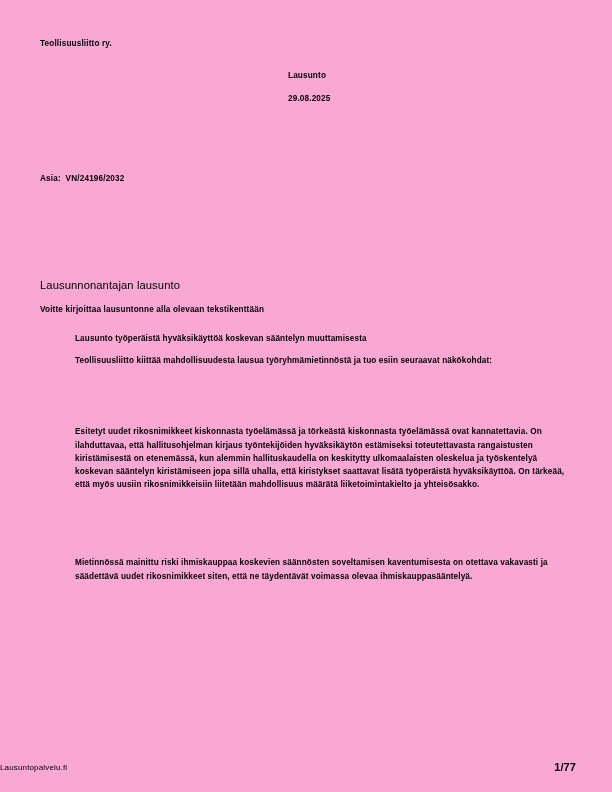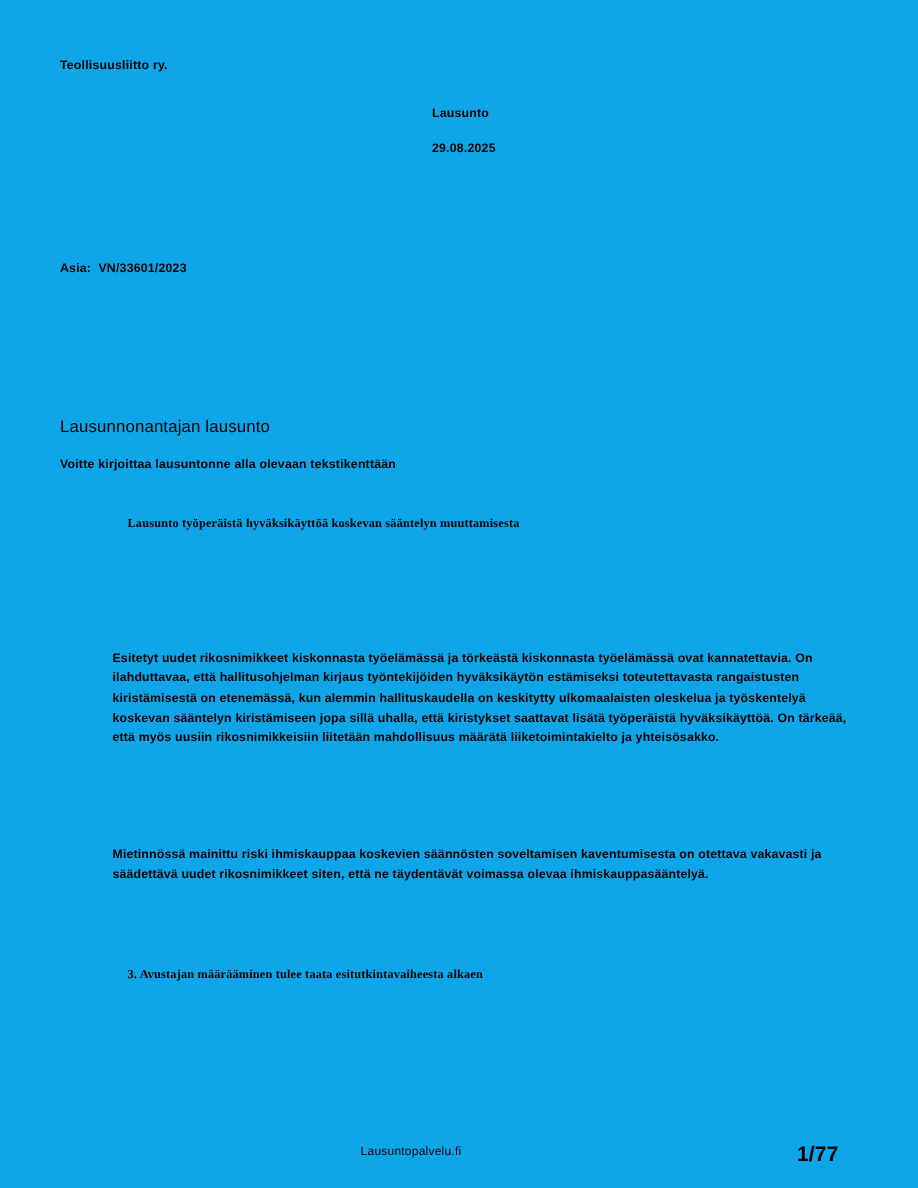--- a/index.html
+++ b/index.html
@@ -10,21 +10,21 @@
   }
   body {
     font-family: "Liberation Sans", sans-serif;
     color: #000000;
     -webkit-font-smoothing: none;
   }
   .page {
     position: relative;
     width: 612px;
     height: 792px;
-    background: #0ea5e9;
+    background: #f9a8d4;
     overflow: hidden;
     box-sizing: border-box;
   }
 
   
   .hdr-org {
     position: absolute;
     left: 40px;
     top: 38px;
     font-size: 8.2px;
@@ -101,96 +101,94 @@
     position: absolute;
     left: 75px;
     top: 332px;
     width: 500px;
   }
   .ans-line {
     font-size: 8.2px;
     line-height: 13.2px;
     letter-spacing: 0.12px;
     font-weight: bold;
-    margin: 10px;
-    font-family: Liberation Serif, serif;
+    margin: 0;
   }
   .ans-para {
     font-size: 8.2px;
     line-height: 13.2px;
     letter-spacing: 0.12px;
     font-weight: bold;
     margin: 0;
   }
   .gap-sm { height: 9px; }
   .gap-md { height: 22px; }
   .gap-lg { height: 36px; }
   .gap-xl { height: 43px; }
 
   
   .footer-center {
     position: absolute;
     left: 0;
     top: 763px;
     width: 548px;
-    text-align: center;
     font-size: 8px;
     letter-spacing: 0.15px;
   }
   .footer-page {
     position: absolute;
-    right: 53px;
+    right: 36px;
     top: 761px;
-    font-size: 14px;
+    font-size: 11px;
     font-weight: bold;
     letter-spacing: 0.1px;
   }
 </style>
 </head>
 <body>
 
 <div class="page">
 
   <div class="hdr-org">Teollisuusliitto ry.</div>
 
   <div class="hdr-kind">Lausunto</div>
 
   <div class="hdr-date">29.08.2025</div>
 
-  <div class="ref-row">Asia:  VN/33601/2023</div>
+  <div class="ref-row">Asia:  VN/24196/2032</div>
 
 
   <div class="sec-heading">Lausunnonantajan lausunto</div>
 
   <div class="prompt">Voitte kirjoittaa lausuntonne alla olevaan tekstikenttään</div>
 
   <div class="answer">
 
     <p class="ans-line">Lausunto työperäistä hyväksikäyttöä koskevan sääntelyn muuttamisesta</p>
 
     <div class="gap-sm"></div>
 
+    <p class="ans-para">Teollisuusliitto kiittää mahdollisuudesta lausua työryhmämietinnöstä ja tuo esiin seuraavat näkökohdat:</p>
 
     <div class="gap-lg"></div>
 
 
     <div class="gap-md"></div>
 
     <p class="ans-para">Esitetyt uudet rikosnimikkeet kiskonnasta työelämässä ja törkeästä kiskonnasta työelämässä ovat kannatettavia. On ilahduttavaa, että hallitusohjelman kirjaus työntekijöiden hyväksikäytön estämiseksi toteutettavasta rangaistusten kiristämisestä on etenemässä, kun alemmin hallituskaudella on keskitytty ulkomaalaisten oleskelua ja työskentelyä koskevan sääntelyn kiristämiseen jopa sillä uhalla, että kiristykset saattavat lisätä työperäistä hyväksikäyttöä. On tärkeää, että myös uusiin rikosnimikkeisiin liitetään mahdollisuus määrätä liiketoimintakielto ja yhteisösakko.</p>
 
     <div class="gap-xl"></div>
 
 
     <div class="gap-md"></div>
 
     <p class="ans-para">Mietinnössä mainittu riski ihmiskauppaa koskevien säännösten soveltamisen kaventumisesta on otettava vakavasti ja säädettävä uudet rikosnimikkeet siten, että ne täydentävät voimassa olevaa ihmiskauppasääntelyä.</p>
 
     <div class="gap-xl"></div>
 
-    <p class="ans-line">3. Avustajan määrääminen tulee taata esitutkintavaiheesta alkaen</p>
 
   </div>
 
   <div class="footer-center">Lausuntopalvelu.fi</div>
 
   <div class="footer-page">1/77</div>
 
 </div>
 
 </body></html>

